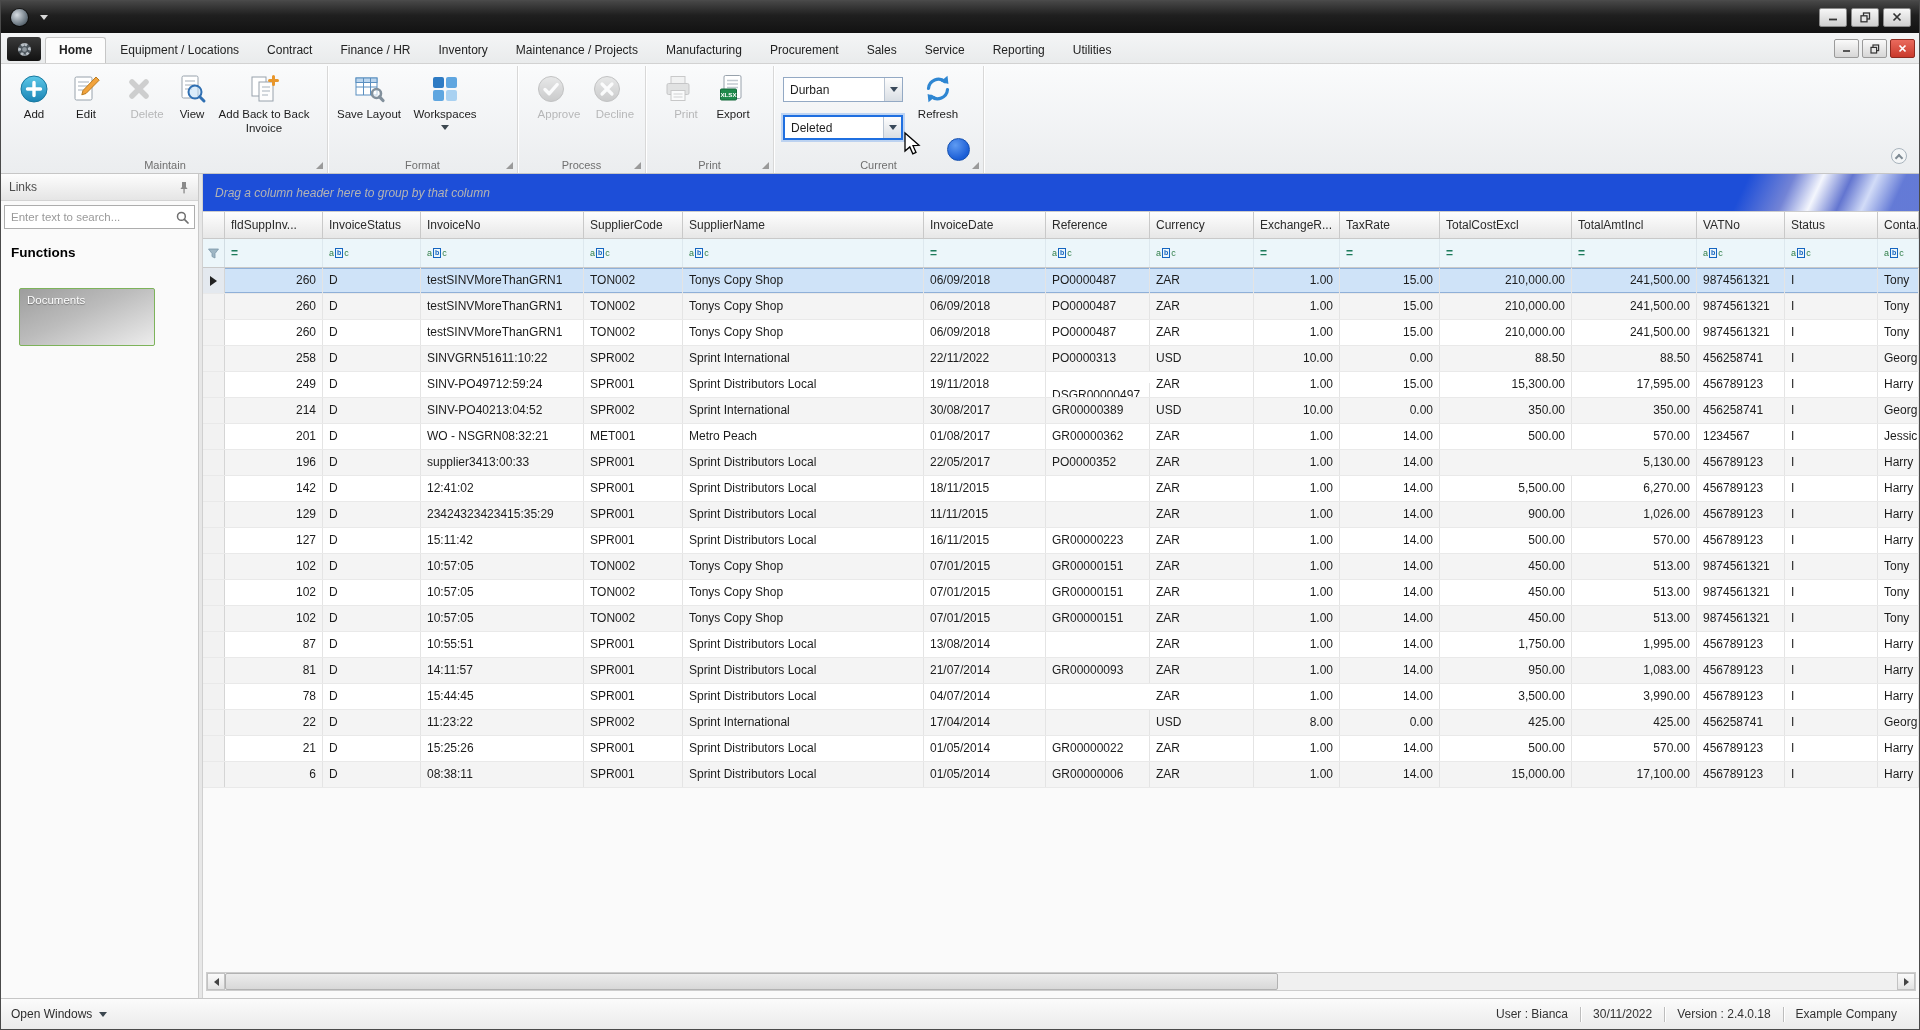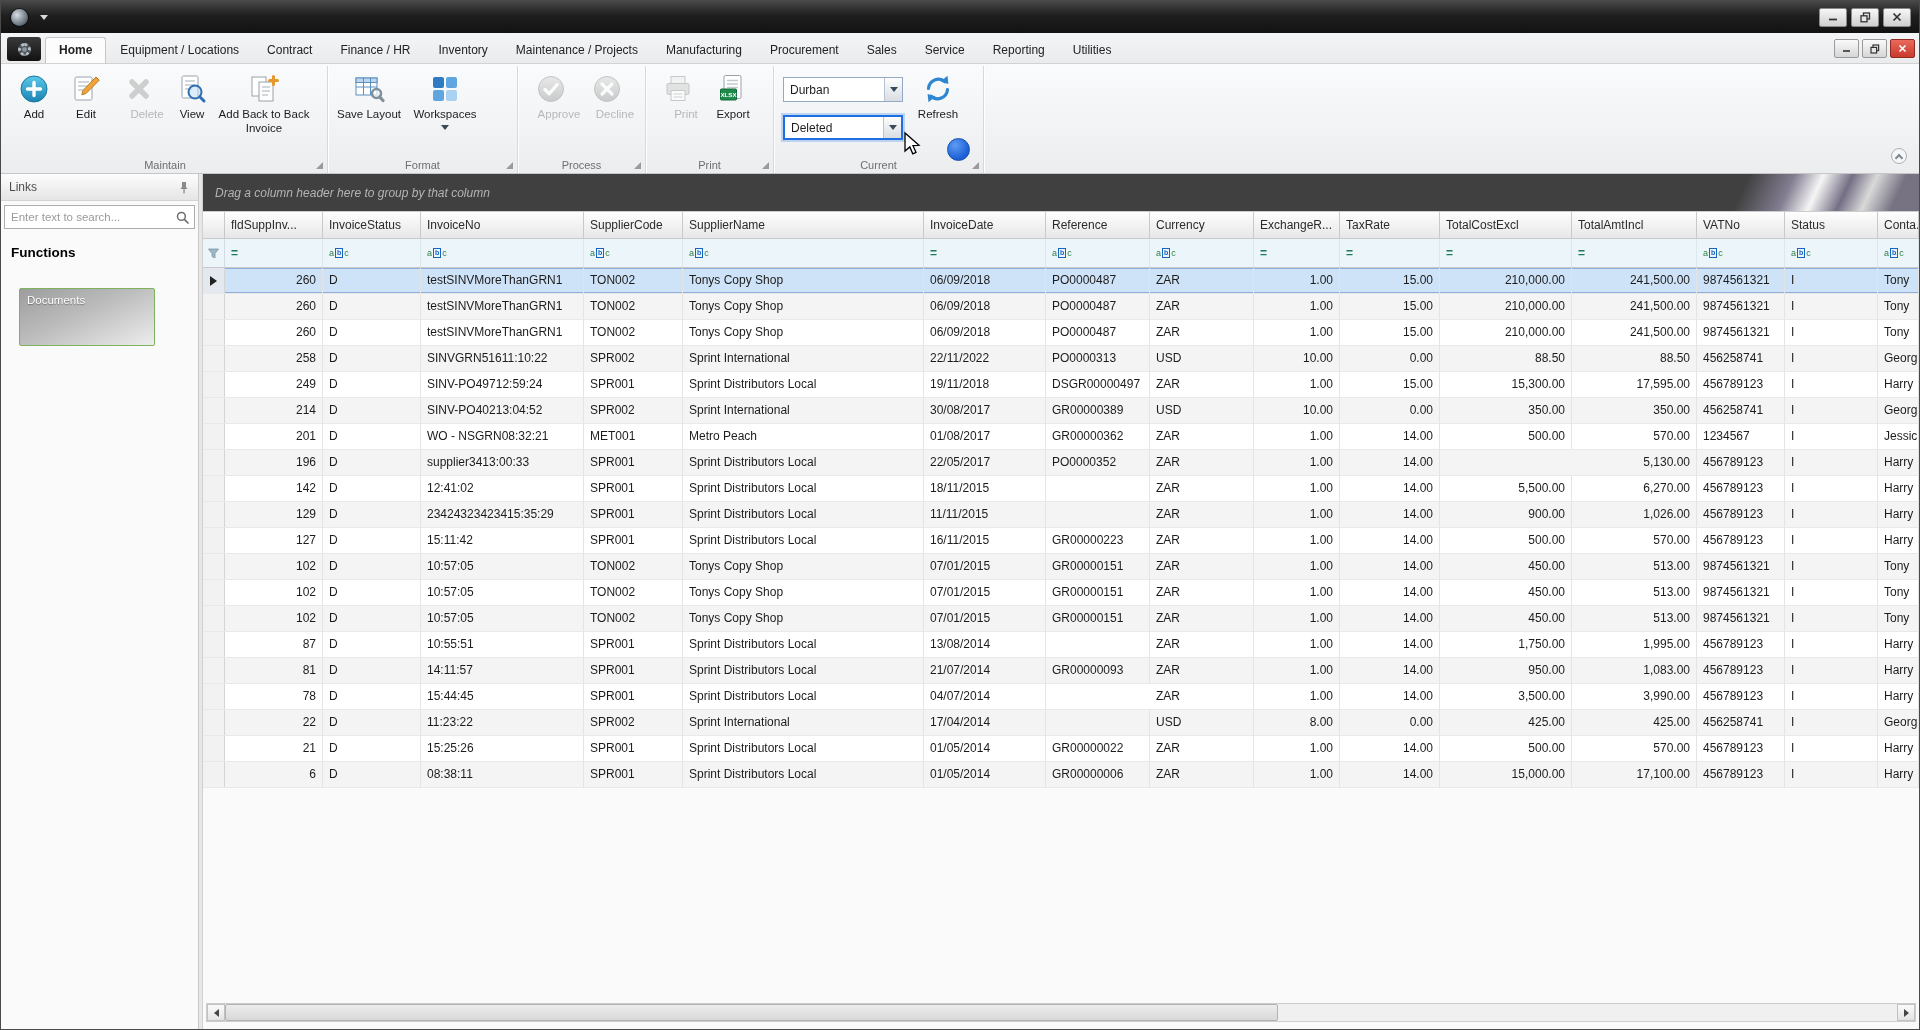--- a/index.html
+++ b/index.html
@@ -88,21 +88,21 @@
   .sb-search input::placeholder { color:#9a9a9a; }
   .sb-search .mag { padding:0 5px; display:flex; }
   .sb-functions { font-size:13.5px; font-weight:bold; color:#000; padding:12px 10px 6px; }
   .doc-tile { width:136px; height:58px; margin:22px 0 0 18px; border:1px solid #7db35a; border-radius:2px;
       background:linear-gradient(155deg,#9d9d9d,#bcbcbc 45%,#ededed); color:#fdfdfd; font-size:11.5px;
       padding:5px 7px; cursor:default; text-shadow:0 1px 1px rgba(0,0,0,.35); }
 
   .splitter { flex:0 0 4px; background:#e7e7e7; border-right:1px solid #d0d0d0; cursor:col-resize; }
 
   .content { flex:1; display:flex; flex-direction:column; background:#f8f8f8; min-width:0; position:relative; overflow:hidden; }
-  .groupby { flex:0 0 38px; background:#404040; border-bottom:1px solid #cdcdcd; display:flex; align-items:center;
+  .groupby { flex:0 0 38px; background:#1d4ed8; border-bottom:1px solid #cdcdcd; display:flex; align-items:center;
              padding-left:12px; color:#b4b4b4; font-style:italic; position:relative; overflow:hidden; }
   .groupby::after { content:''; position:absolute; right:0; top:0; width:190px; height:100%;
       background:
         linear-gradient(115deg, rgba(255,255,255,0) 10%, rgba(186,176,212,.55) 32%, rgba(255,255,255,.95) 46%,
                         rgba(168,156,200,.5) 60%, rgba(255,255,255,.8) 72%, rgba(186,176,212,.45) 86%); }
 
   .grid-header-row { display:flex; flex:0 0 27px; background:linear-gradient(#fefefe,#e7e7e7);
                      border-bottom:1px solid #c9c9c9; }
   .gh-ind { flex:0 0 22px; border-right:1px solid #c9c9c9; }
   .gh-cell { display:flex; align-items:center; padding:0 6px; border-right:1px solid #c9c9c9;
@@ -682,21 +682,21 @@
             <div class="g-cell" style="width: 60px; flex: 1 1 auto; min-width: 0px;">Georg</div>
           </div>
           <div class="g-row">
             <div class="g-ind"></div>
             <div class="g-cell r" style="width: 98px; flex: 0 0 98px;">249</div>
             <div class="g-cell" style="width: 98px; flex: 0 0 98px;">D</div>
             <div class="g-cell" style="width: 163px; flex: 0 0 163px;">SINV-PO49712:59:24</div>
             <div class="g-cell" style="width: 99px; flex: 0 0 99px;">SPR001</div>
             <div class="g-cell" style="width: 241px; flex: 0 0 241px;">Sprint Distributors Local</div>
             <div class="g-cell" style="width: 122px; flex: 0 0 122px;">19/11/2018</div>
-            <div class="g-cell" style="width: 104px; flex: 0 0 104px;">DSGR00000497</div>
+            <div class="g-cell" style="width: 104px; flex: 0 0 104px; margin-top: 11px;">DSGR00000497</div>
             <div class="g-cell" style="width: 104px; flex: 0 0 104px;">ZAR</div>
             <div class="g-cell r" style="width: 86px; flex: 0 0 86px;">1.00</div>
             <div class="g-cell r" style="width: 100px; flex: 0 0 100px;">15.00</div>
             <div class="g-cell r" style="width: 132px; flex: 0 0 132px;">15,300.00</div>
             <div class="g-cell r" style="width: 125px; flex: 0 0 125px;">17,595.00</div>
             <div class="g-cell" style="width: 88px; flex: 0 0 88px;">456789123</div>
             <div class="g-cell" style="width: 93px; flex: 0 0 93px;">I</div>
             <div class="g-cell" style="width: 60px; flex: 1 1 auto; min-width: 0px;">Harry</div>
           </div>
           <div class="g-row alt">
@@ -980,14 +980,29 @@
         <span class="hs-track">
             <span class="hs-thumb"></span>
           </span>
         <span class="hs-btn">
             <span class="tri-r"></span>
           </span>
       </div>
     </div>
   </div>
 
+  <div class="statusbar">
+    <div class="sb-left">
+      <span>Open Windows</span>
+      <span class="caret dark"></span>
+    </div>
+    <div class="sb-right">
+      <span class="sb-item">User : Bianca</span>
+      <span class="sb-sep"></span>
+      <span class="sb-item">30/11/2022</span>
+      <span class="sb-sep"></span>
+      <span class="sb-item">Version : 2.4.0.18</span>
+      <span class="sb-sep"></span>
+      <span class="sb-item">Example Company</span>
+    </div>
+  </div>
 
 </div>
 
 </body></html>

